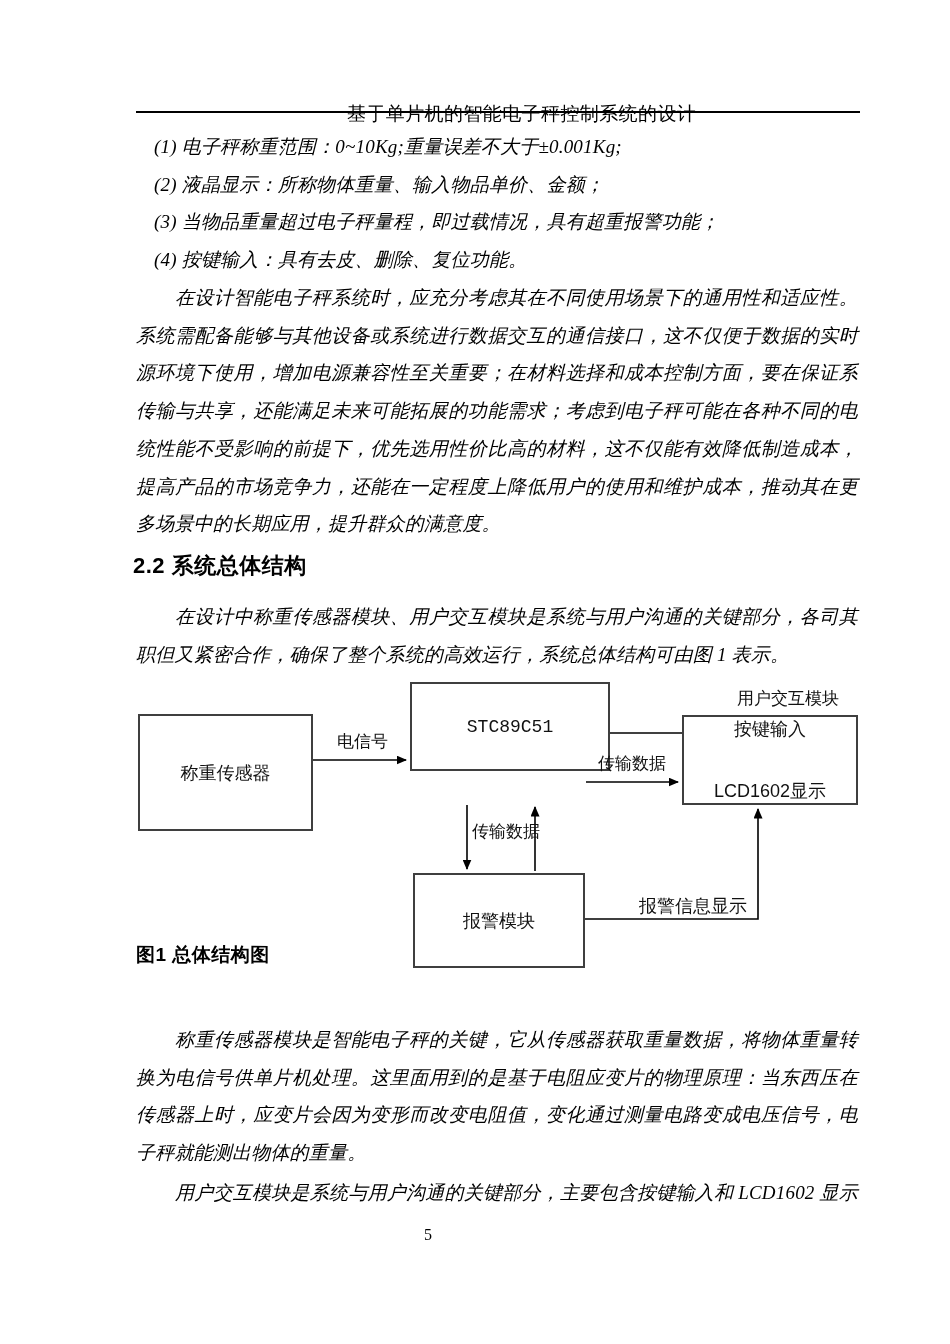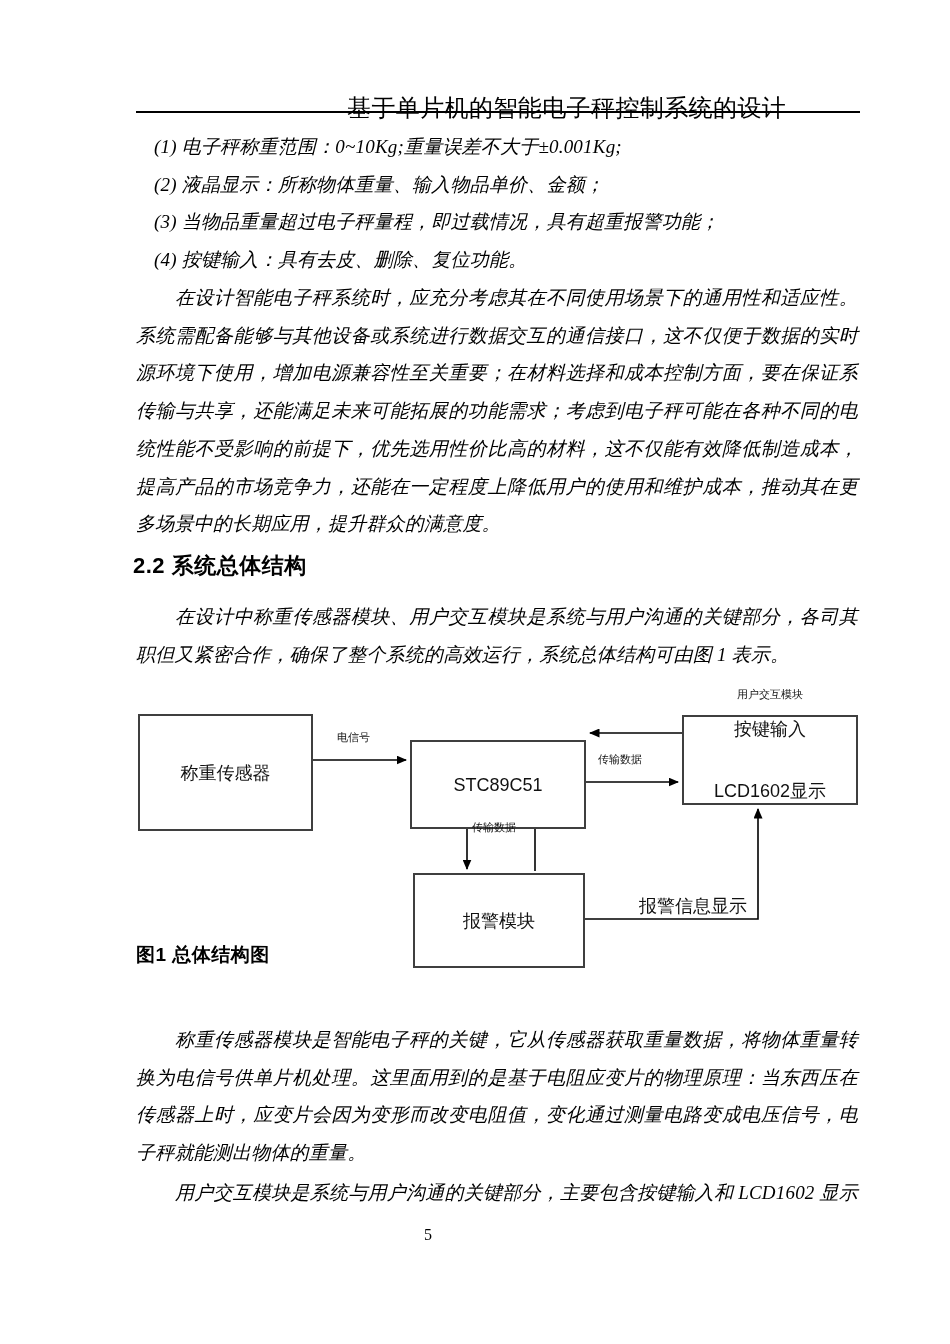--- a/index.html
+++ b/index.html
@@ -10,22 +10,22 @@
     background: #ffffff;
     color: #000000;
     overflow: hidden;
     font-family: "Liberation Serif", "DejaVu Serif", serif;
   }
 
   
   .header-title {
     position: absolute;
     left: 347px;
-    top: 92px;
-    font-size: 24px;
+    top: 101px;
+    font-size: 19px;
     letter-spacing: 0.4px;
     white-space: nowrap;
   }
   .header-rule {
     position: absolute;
     left: 136px;
     top: 111px;
     width: 724px;
     height: 2px;
     background: #000000;
@@ -66,27 +66,27 @@
     flex-direction: column;
     align-items: center;
     justify-content: center;
     text-align: center;
     font-size: 18px;
     color: #111111;
     font-family: "Liberation Sans", "DejaVu Sans", sans-serif;
     line-height: 24px;
   }
   .box-sensor { left: 138px; top: 714px; width: 175px; height: 117px; }
-  .box-mcu    { left: 410px; top: 740px; width: 176px; height: 89px; }
+  .box-mcu    { left: 410px; top: 682px; width: 200px; height: 89px; font-family: Liberation Mono, monospace; }
   .box-ui     { left: 682px; top: 715px; width: 176px; height: 90px; justify-content: space-between; }
   .box-alarm  { left: 413px; top: 873px; width: 172px; height: 95px; }
 
   .dlabel {
     position: absolute;
-    font-size: 11px;
+    font-size: 17px;
     color: #111111;
     white-space: nowrap;
     font-family: "Liberation Sans", "DejaVu Sans", sans-serif;
   }
   .lbl-group   { left: 737px; top: 687px; }
   .lbl-signal  { left: 337px; top: 730px; }
   .lbl-data-h  { left: 598px; top: 752px; }
   .lbl-data-v  { left: 472px; top: 820px; }
   .lbl-alarm   { left: 639px; top: 894px; font-size: 18px; }
 

